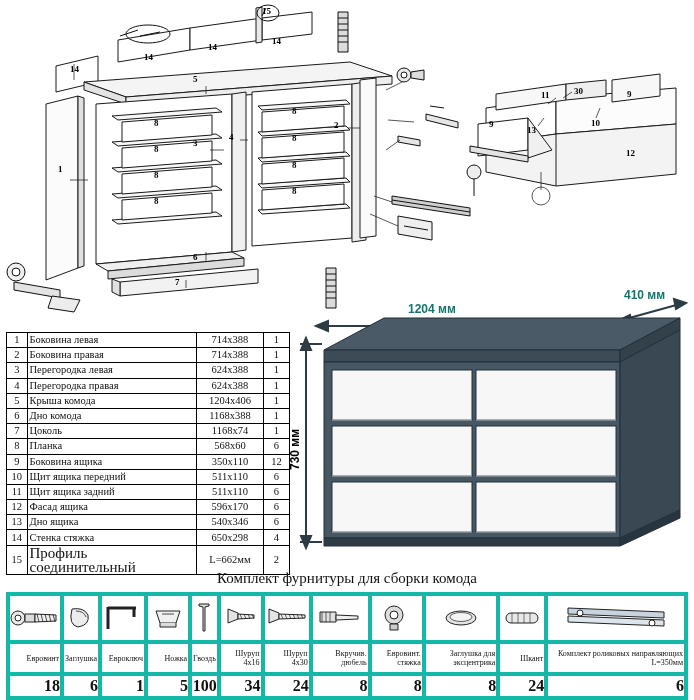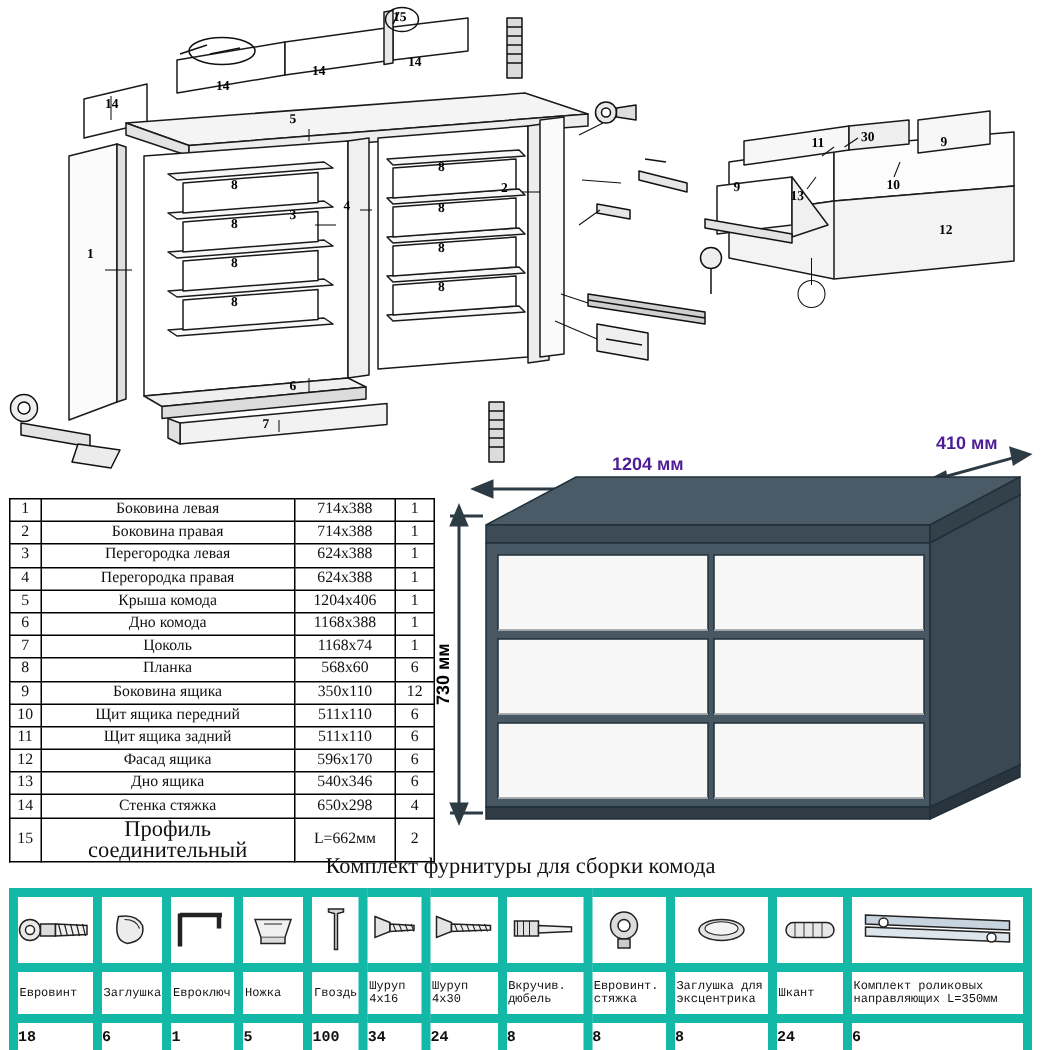--- a/index.html
+++ b/index.html
@@ -9,38 +9,38 @@
   
   .diag{position:absolute;left:0;top:0;width:694px;height:320px;}
   .diag svg{position:absolute;left:0;top:0;}
 
   .cal{position:absolute;font-family:"Liberation Serif",serif;font-size:9px;font-weight:bold;color:#000;text-align:center;}
 
   
   .parts{position:absolute;left:6px;top:332px;width:284px;border-collapse:collapse;font-size:10.5px;}
   .parts td{border:1px solid #000;padding:0px 2px;height:14.2px;line-height:14px;}
   .parts td.num{width:16px;text-align:center;}
-  .parts td.nm{width:170px;text-align:center;margin-left:16px;}
+  .parts td.nm{width:170px;text-align:left;margin-left:16px;}
   .parts td.sz{width:64px;text-align:center;}
   .parts td.qt{width:22px;text-align:center;}
 
   
   .render{position:absolute;left:288px;top:288px;width:406px;height:280px;}
   .render svg{position:absolute;left:0;top:0;}
-  .dim{position:absolute;font-family:"Liberation Sans",sans-serif;font-weight:bold;font-size:12px;color:#4c1d95;}
+  .dim{position:absolute;font-family:"Liberation Sans",sans-serif;font-weight:bold;font-size:12px;color:#0f766e;}
   .dimv{position:absolute;font-family:"Liberation Sans",sans-serif;font-weight:bold;font-size:12px;color:#000;
         transform:rotate(-90deg);transform-origin:left top;white-space:nowrap;}
 
   
   .kit-title{position:absolute;left:0;top:570px;width:694px;text-align:center;font-size:15px;font-family:"Liberation Serif",serif;}
   .kit{position:absolute;left:6px;top:592px;width:682px;border-collapse:collapse;font-size:8.5px;}
-  .kit td{border:6px solid #14b8a6;text-align:left;vertical-align:middle;padding:0;font-family:Liberation Mono, monospace;}
+  .kit td{border:4px solid #14b8a6;text-align:right;vertical-align:middle;padding:0;}
   .kit tr.icons td{height:44px;}
   .kit tr.names td{height:26px;font-size:8px;line-height:9px;padding:1px;}
-  .kit tr.qty td{height:20px;font-size:10px;font-weight:bold;}
+  .kit tr.qty td{height:20px;font-size:16px;font-weight:bold;}
   .icn{display:block;margin:0 auto;}
 </style>
 </head>
 <body>
 
 <div class="wrap">
 
   <div class="diag">
     <svg width="694" height="320" viewBox="0 0 694 320">
       <g fill="none" stroke="#1a1a1a" stroke-width="1" stroke-linejoin="round">

